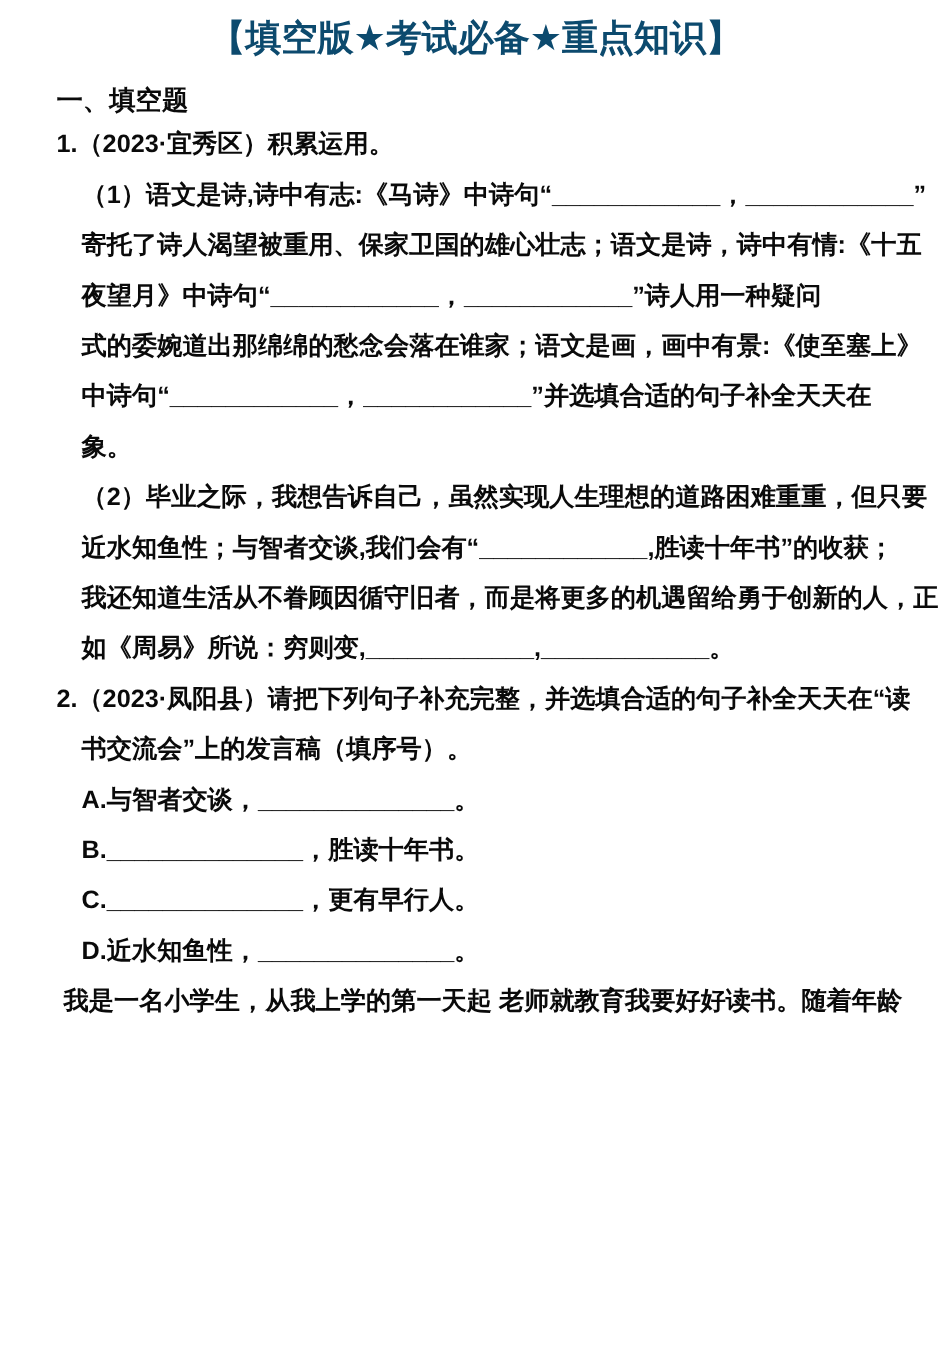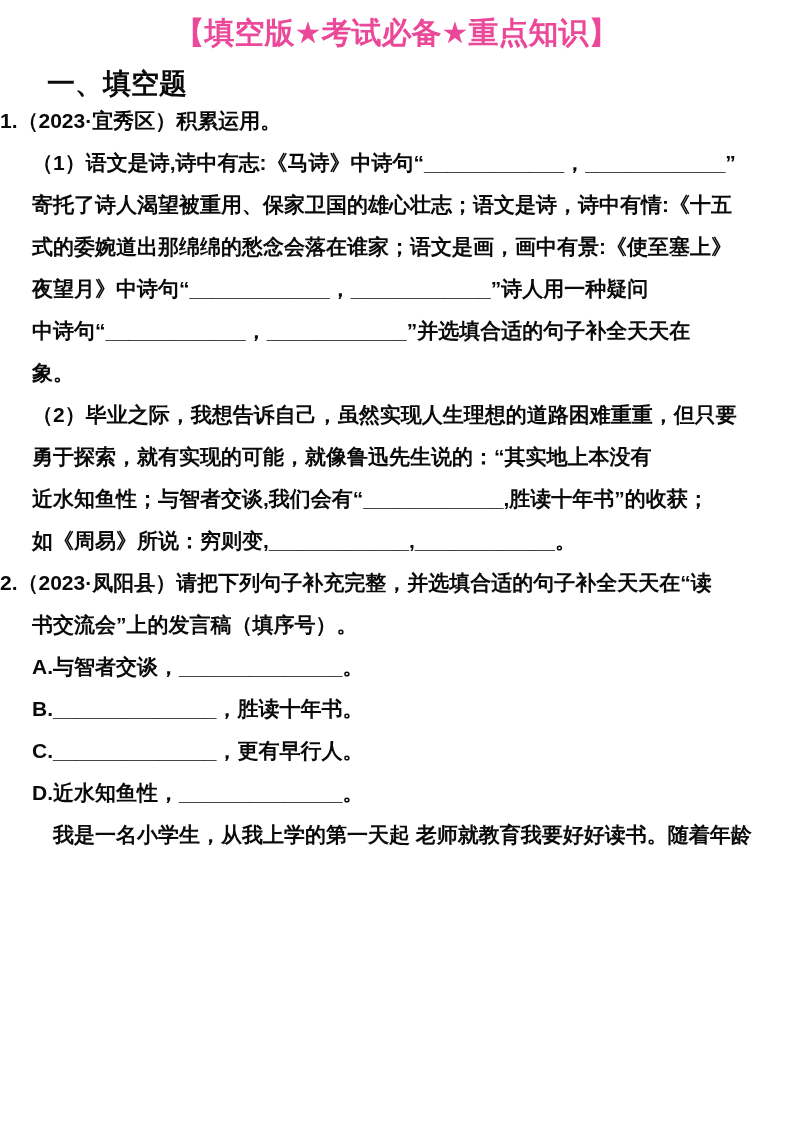--- a/index.html
+++ b/index.html
@@ -32,68 +32,68 @@
   }
   .title .u {
     border-bottom: 4px solid #000000;
     padding-bottom: 3px;
   }
   .subtitle {
     margin: 14px 0 0 0;
     font-size: 30px;
     line-height: 38px;
     text-align: center;
-    color: #ec4899;
+    color: #0c4a6e;
     white-space: nowrap;
   }
   .sec-heading {
     margin: 18px 0 0 0;
     padding-left: 47px;
-    font-size: 28px;
+    font-size: 22px;
     line-height: 28px;
     color: #0a0a0a;
   }
   .content {
     margin-top: 2px;
   }
   .ln {
     margin: 0;
     font-size: 21px;
     line-height: 42px;
     white-space: nowrap;
     color: #0a0a0a;
   }
-  .ind0 { }  
-  .ind1 { padding-left: 32px; }  
+  .ind0 { padding-left: 47px; }  
+  .ind1 { padding-left: 68px; }  
   .ind2 { padding-left: 53px; }  
 </style>
 </head>
 <body>
 
 <div class="page">
 
 
   <h2 class="subtitle">【填空版★考试必备★重点知识】</h2>
 
   <div class="sec-heading">一、填空题</div>
 
   <div class="content">
 
     <p class="ln ind0">1.（2023·宜秀区）积累运用。</p>
 
     <p class="ln ind1">（1）语文是诗,诗中有志:《马诗》中诗句“____________，____________”</p>
     <p class="ln ind1">寄托了诗人渴望被重用、保家卫国的雄心壮志；语文是诗，诗中有情:《十五</p>
+    <p class="ln ind1">夜望月》中诗句“____________，____________”诗人用一种疑问</p>
     <p class="ln ind1">式的委婉道出那绵绵的愁念会落在谁家；语文是画，画中有景:《使至塞上》</p>
-    <p class="ln ind1">夜望月》中诗句“____________，____________”诗人用一种疑问</p>
     <p class="ln ind1">中诗句“____________，____________”并选填合适的句子补全天天在</p>
     <p class="ln ind1">象。</p>
 
     <p class="ln ind1">（2）毕业之际，我想告诉自己，虽然实现人生理想的道路困难重重，但只要</p>
-    <p class="ln ind1">勇于探索，就有实现的可能，就像鲁迅先生说的：“其实地上本没有</p>
     <p class="ln ind1">近水知鱼性；与智者交谈,我们会有“____________,胜读十年书”的收获；</p>
+    <p class="ln ind1">我还知道生活从不眷顾因循守旧者，而是将更多的机遇留给勇于创新的人，正</p>
     <p class="ln ind1">如《周易》所说：穷则变,____________,____________。</p>
 
     <p class="ln ind0">2.（2023·凤阳县）请把下列句子补充完整，并选填合适的句子补全天天在“读</p>
     <p class="ln ind1">书交流会”上的发言稿（填序号）。</p>
 
     <p class="ln ind1">A.与智者交谈，______________。</p>
     <p class="ln ind1">B.______________，胜读十年书。</p>
     <p class="ln ind1">C.______________，更有早行人。</p>
     <p class="ln ind1">D.近水知鱼性，______________。</p>
 

